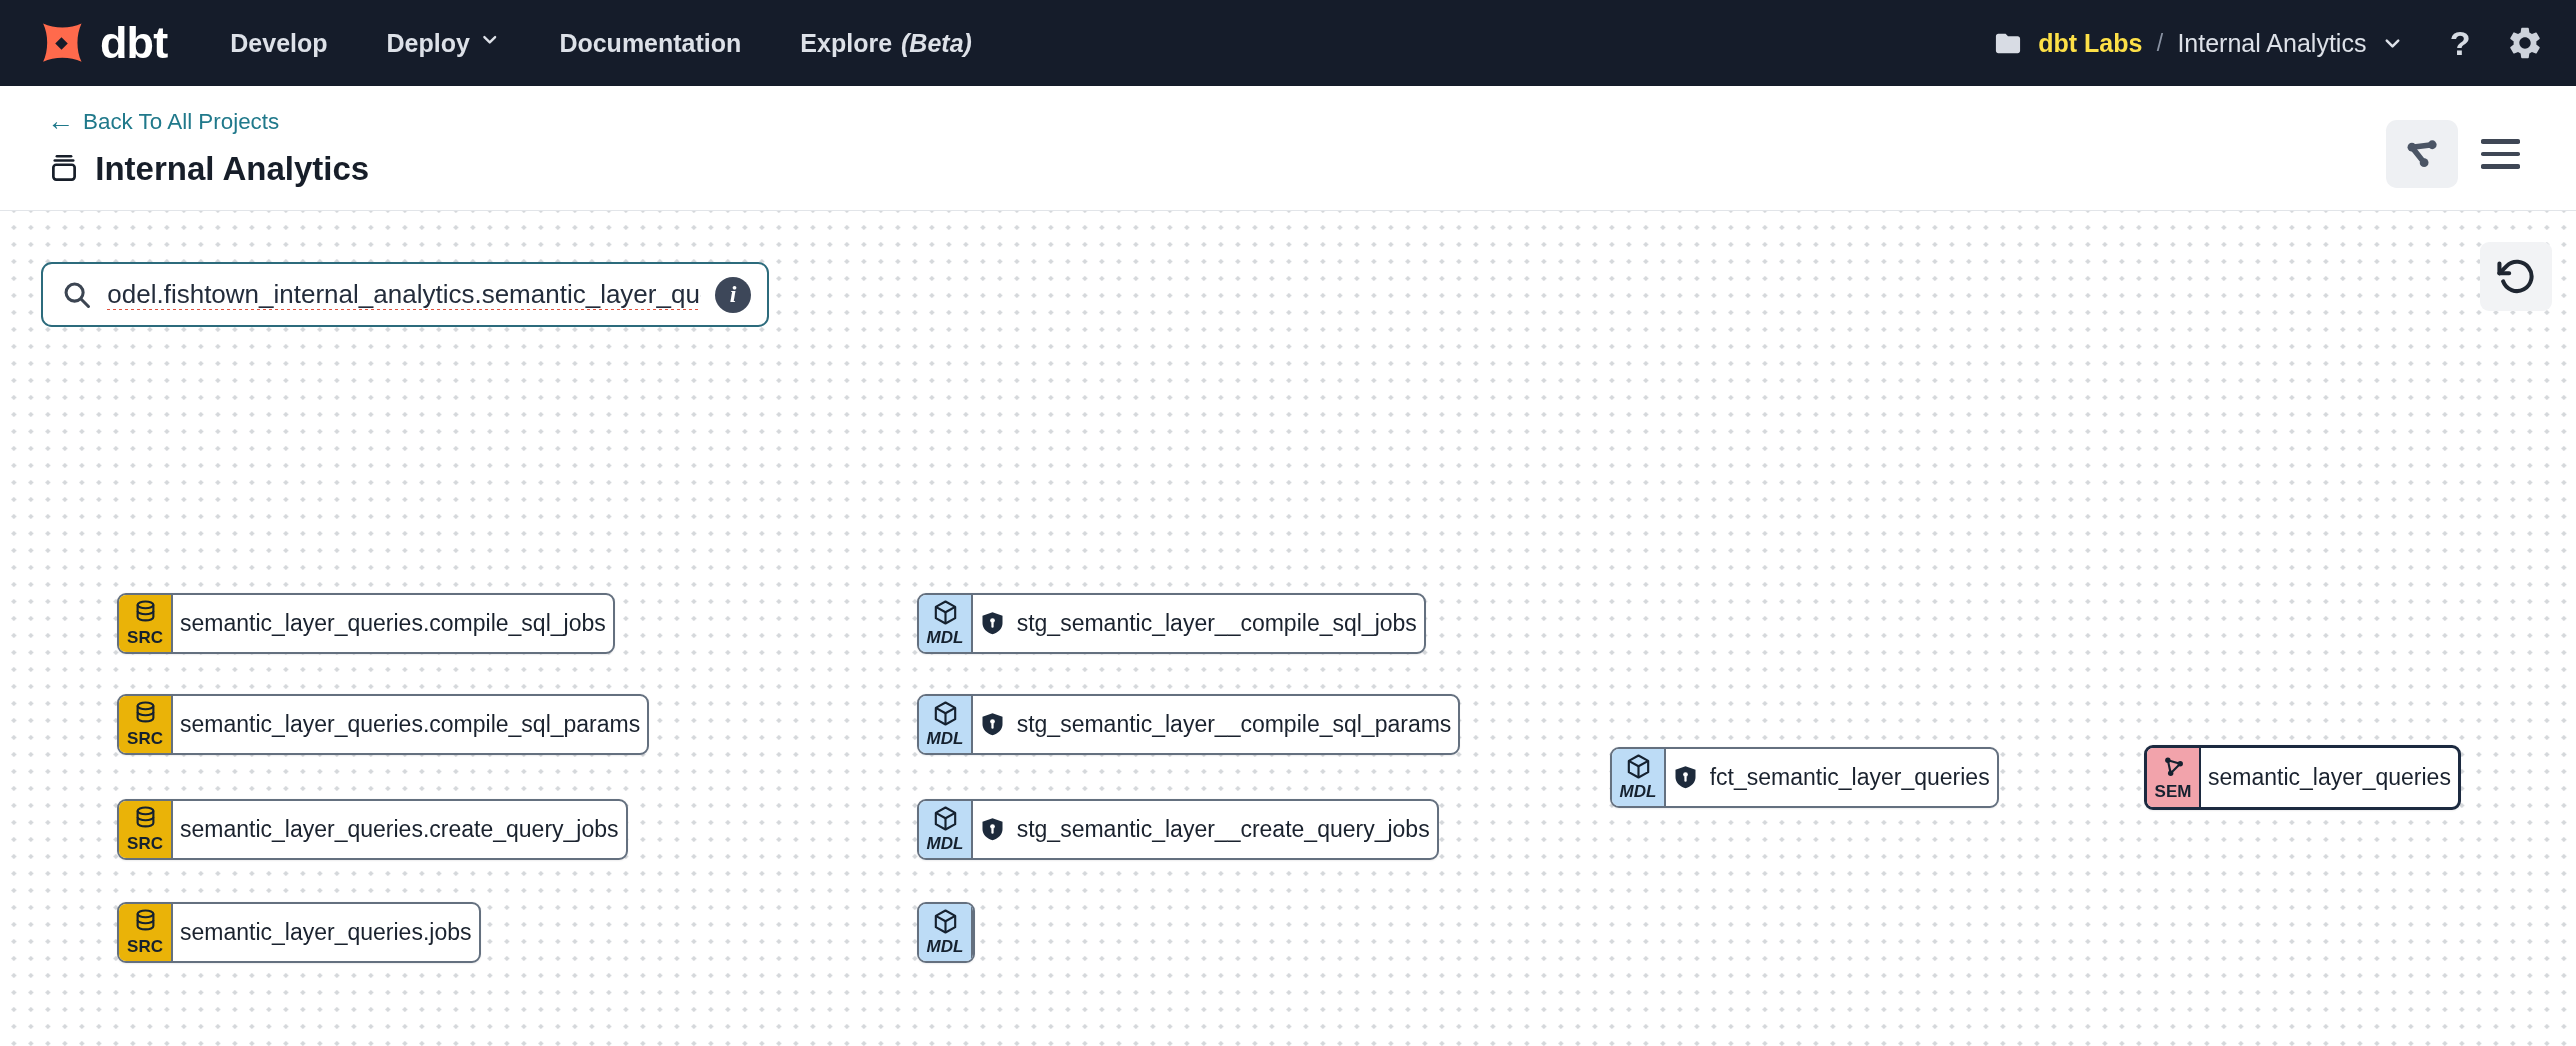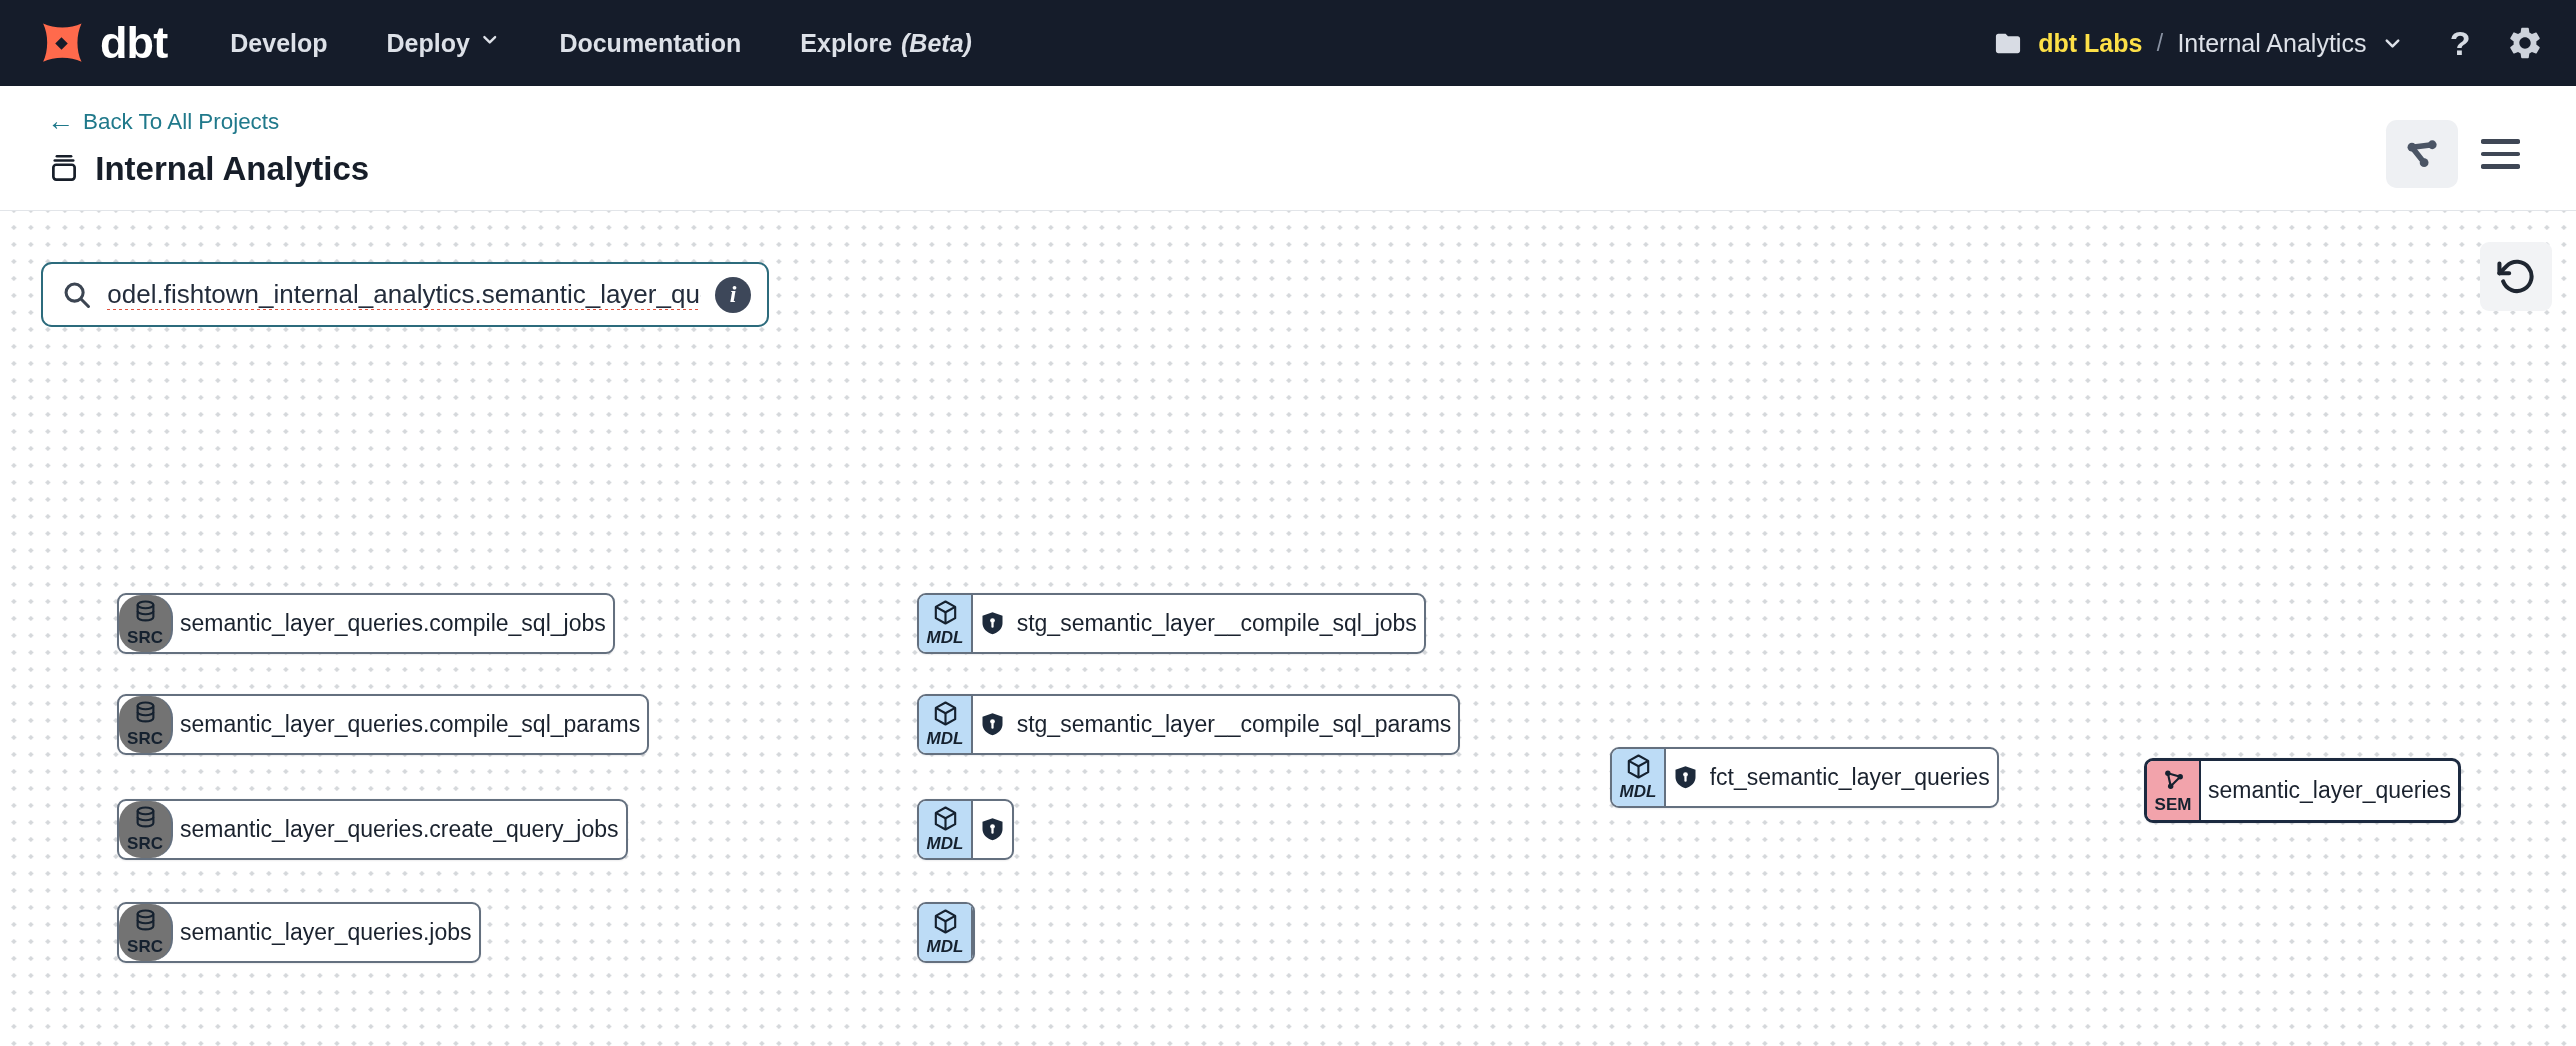--- a/index.html
+++ b/index.html
@@ -56,21 +56,21 @@
   .node { position:absolute; z-index:2; display:flex; align-items:stretch; height:61px;
     background:#fff; border:2.2px solid #64707f; border-radius:9px; overflow:hidden; cursor:pointer;
     box-shadow:0 0.9px 1.8px rgba(20,28,40,.08); }
   .node.selected { height:65px; border:3.6px solid #1c2a40; }
   .chip { width:54px; flex:0 0 54px; display:flex; flex-direction:column; align-items:center;
     justify-content:center; gap:1.8px; border-right:2.2px solid #64707f; }
   .node.selected .chip { border-right:2.7px solid #1c2a40; }
   .chip-label { font-size:17px; font-weight:600; color:#15212f; letter-spacing:0; }
   .node-label { display:flex; align-items:center; gap:11.7px; padding:0 7px;
     font-size:23px; color:#1a222e; white-space:nowrap; }
-  .chip.source { background:#737373;border-radius:22px; }
+  .chip.source { background:#eab308; }
   .chip.model { background:#bddcf6;font-style:italic; }
   .chip.semantic { background:#f2a3ab; }
 </style>
 </head>
 <body>
 
 <nav class="topnav">
   <div class="brand">
     <svg width="59" height="59" viewBox="0 0 100 100">
       <g transform="rotate(45 50 50)">
@@ -283,20 +283,21 @@
           <path d="M12 11.8V21.8" fill="none" stroke="#15212f" stroke-width="1.9"></path>
         </svg>
         <span class="chip-label">MDL</span>
       </div>
       <div class="node-label">
         <svg width="25" height="25" viewBox="0 0 20 20">
           <path d="M10 1 18 3.8V9.6c0 4.4-3.1 7.5-8 9-4.9-1.5-8-4.6-8-9V3.8Z" fill="#1d2a3b"></path>
           <circle cx="10" cy="7.6" r="1.9" fill="#fff"></circle>
           <rect x="9.1" y="8.8" width="1.8" height="4.6" rx="0.9" fill="#fff"></rect>
         </svg>
+        <span>stg_semantic_layer__create_query_jobs</span>
       </div>
     </div>
     <div class="node" style="left: 917px; top: 691px;">
       <div class="chip model">
         <svg width="27" height="27" viewBox="0 0 24 24">
           <path d="M12 2.2 20.6 7v10L12 21.8 3.4 17V7Z" fill="none" stroke="#15212f" stroke-width="1.9" stroke-linejoin="round"></path>
           <path d="M3.4 7 12 11.8 20.6 7" fill="none" stroke="#15212f" stroke-width="1.9" stroke-linejoin="round"></path>
           <path d="M12 11.8V21.8" fill="none" stroke="#15212f" stroke-width="1.9"></path>
         </svg>
         <span class="chip-label">MDL</span>
@@ -313,21 +314,21 @@
       </div>
       <div class="node-label">
         <svg width="25" height="25" viewBox="0 0 20 20">
           <path d="M10 1 18 3.8V9.6c0 4.4-3.1 7.5-8 9-4.9-1.5-8-4.6-8-9V3.8Z" fill="#1d2a3b"></path>
           <circle cx="10" cy="7.6" r="1.9" fill="#fff"></circle>
           <rect x="9.1" y="8.8" width="1.8" height="4.6" rx="0.9" fill="#fff"></rect>
         </svg>
         <span>fct_semantic_layer_queries</span>
       </div>
     </div>
-    <div class="node selected" style="left: 2144px; top: 547px;">
+    <div class="node selected" style="left: 2144px; top: 534px;">
       <div class="chip semantic">
         <svg width="27" height="27" viewBox="0 0 24 24">
           <path d="M7 6.5 18 9.5 9.5 18Z" fill="none" stroke="#15212f" stroke-width="1.9" stroke-linejoin="round"></path>
           <circle cx="7" cy="6.5" r="2.4" fill="#15212f"></circle>
           <circle cx="18" cy="9.5" r="2.4" fill="#15212f"></circle>
           <circle cx="9.5" cy="18" r="2.4" fill="#15212f"></circle>
         </svg>
         <span class="chip-label">SEM</span>
       </div>
       <div class="node-label">

